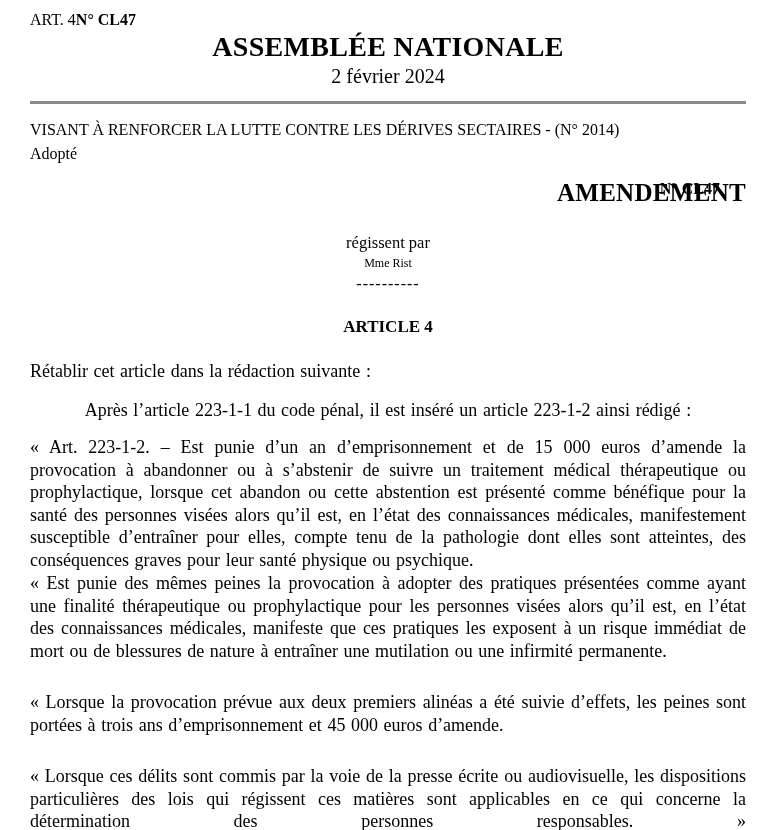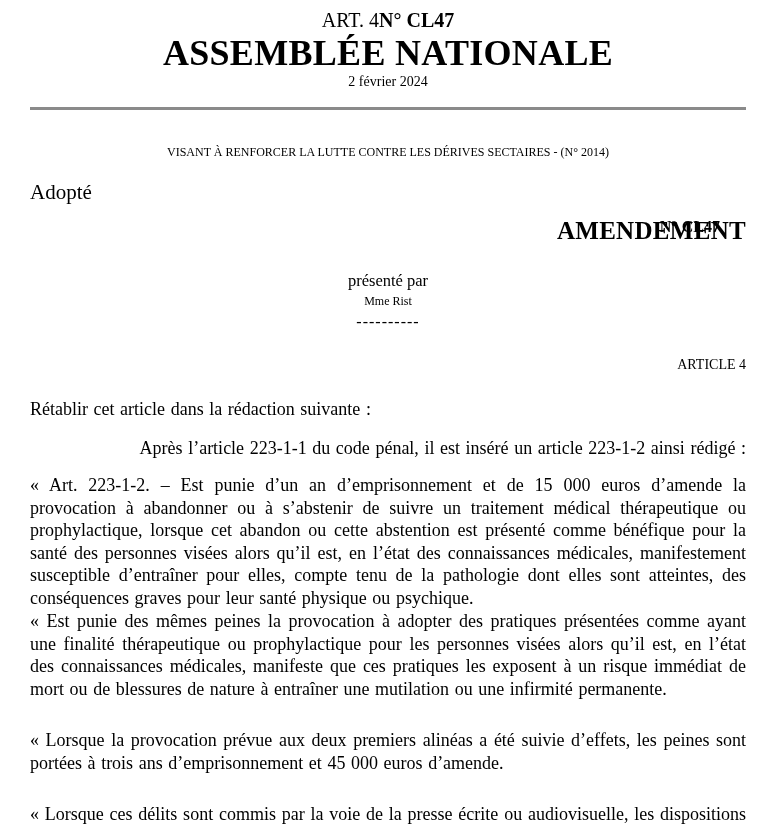--- a/index.html
+++ b/index.html
@@ -7,55 +7,55 @@
     width: 776px;
     height: 830px;
     box-sizing: border-box;
     padding: 10px 30px 8px 30px;
     font-family: "Liberation Serif", serif;
     color: #000000;
     overflow: hidden;
   }
   .header-row {
     display: flex;
-    justify-content: center;
+    justify-content: flex-start;
     align-items: flex-start;
-    font-size: 20px;
+    font-size: 16px;
     line-height: 20px;
   }
   .header-number { font-weight: bold; }
   .doc-title {
     text-align: center;
-    font-size: 36px;
+    font-size: 28px;
     font-weight: bold;
     line-height: 32px;
-    margin-top: 7px;
+    margin-top: 1px;
     letter-spacing: 0.3px;
   }
   .doc-date {
     text-align: center;
-    font-size: 14px;
+    font-size: 20px;
     line-height: 20px;
     margin-top: 3px;
   }
   .rule {
     border: none;
     border-top: 3px solid #8a8a8a;
     margin: 15px 0 0 0;
   }
   .bill-title {
-    text-align: center;
-    font-size: 12px;
+    text-align: left;
+    font-size: 16px;
     line-height: 20px;
-    margin-top: 32px;
+    margin-top: 16px;
   }
   .status {
-    font-size: 21px;
+    font-size: 16px;
     line-height: 20px;
-    margin-top: 20px;
+    margin-top: 4px;
   }
   .amendment-row {
     position: relative;
     margin-top: 14px;
     height: 32px;
   }
   .amendment-heading {
     text-align: right;
     font-size: 25px;
     font-weight: bold;
@@ -82,35 +82,35 @@
     font-size: 12px;
     line-height: 21px;
   }
   .dashes {
     text-align: center;
     font-size: 16px;
     line-height: 20px;
     letter-spacing: 1px;
   }
   .article-heading {
-    text-align: right;
-    font-size: 14px;
-    font-weight: normal;
+    text-align: center;
+    font-size: 17px;
+    font-weight: bold;
     line-height: 22px;
     margin-top: 22px;
   }
   .para {
     font-size: 18px;
     line-height: 22.5px;
     text-align: justify;
     word-spacing: 0.06em;
     margin: 15px 0 0 0;
   }
   .para.intro { text-align: left; margin-top: 22px; }
-  .para.intro2 { text-align: right; margin-top: 16px; }
+  .para.intro2 { text-align: center; margin-top: 16px; }
   .para.p2 { margin-top: 1px; }
   .para.p3 { margin-top: 29px; }
   .para.last { margin-top: 29px; text-align-last: justify; }
   .ref-italic { }
 </style>
 </head>
 <body>
 
 <div class="header-row">
   <span>ART. 4</span>
@@ -124,21 +124,21 @@
 
 <div class="bill-title">VISANT À RENFORCER LA LUTTE CONTRE LES DÉRIVES SECTAIRES - (N° 2014)</div>
 
 <div class="status">Adopté</div>
 
 <div class="amendment-row">
   <div class="amendment-heading">AMENDEMENT</div>
   <div class="amendment-number"><span>N</span><sup>o</sup><span class="num-value">CL47</span></div>
 </div>
 
-<div class="presented">présenté par</div>
+<div class="presented">régissent par</div>
 <div class="author">Mme Rist</div>
 <div class="dashes">----------</div>
 
 <div class="article-heading">ARTICLE 4</div>
 
 <p class="para intro">Rétablir cet article dans la rédaction suivante :</p>
 <p class="para intro2">Après l’article 223-1-1 du code pénal, il est inséré un article 223-1-2 ainsi rédigé :</p>
 
 <p class="para p1"><span>« </span><span class="ref-italic">Art. 223-1-2.</span><span> – Est punie d’un an d’emprisonnement et de 15 000 euros d’amende la provocation à abandonner ou à s’abstenir de suivre un traitement médical thérapeutique ou prophylactique, lorsque cet abandon ou cette abstention est présenté comme bénéfique pour la santé des personnes visées alors qu’il est, en l’état des connaissances médicales, manifestement susceptible d’entraîner pour elles, compte tenu de la pathologie dont elles sont atteintes, des conséquences graves pour leur santé physique ou psychique.</span></p>
 

